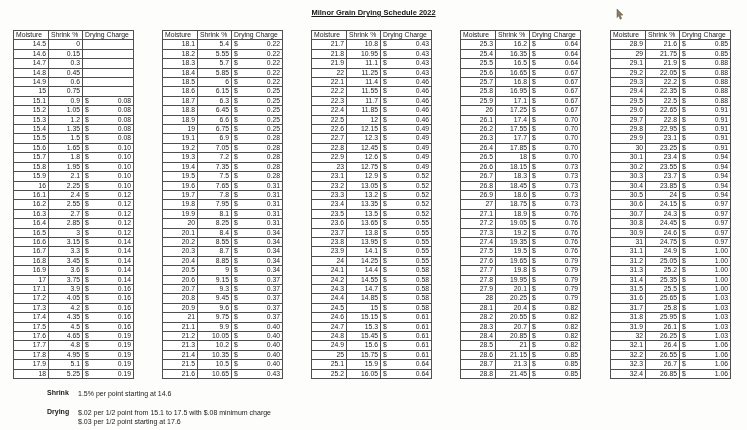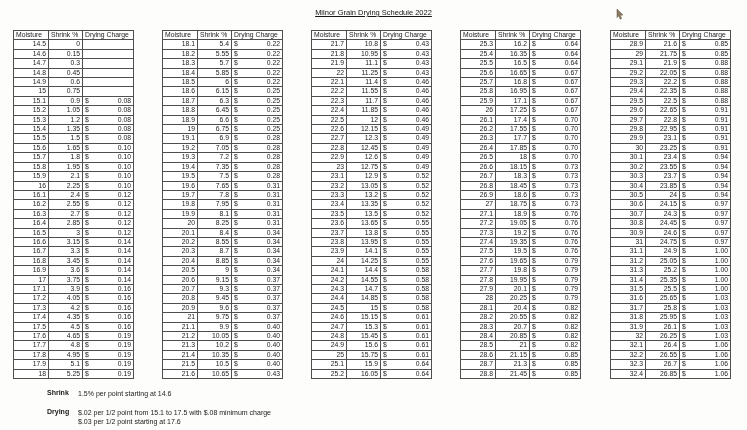--- a/index.html
+++ b/index.html
@@ -7,21 +7,21 @@
     width:747px;height:430px;
     background:#fdfdfc;
     font-family:"Liberation Sans", sans-serif;
     color:#1a1a1a;
     position:relative;
     overflow:hidden;
   }
   .page-title{
     position:absolute;top:8px;left:0;width:747px;
     text-align:center;
-    font-size:7.5px;font-weight:normal;text-decoration:underline;
+    font-size:7.5px;font-weight:bold;text-decoration:underline;
     color:#161616;
   }
   table.sched{
     position:absolute;top:30px;
     border-collapse:collapse;
     table-layout:fixed;
     font-size:6.8px;
     background:#fff;
   }
   table.sched th, table.sched td{

